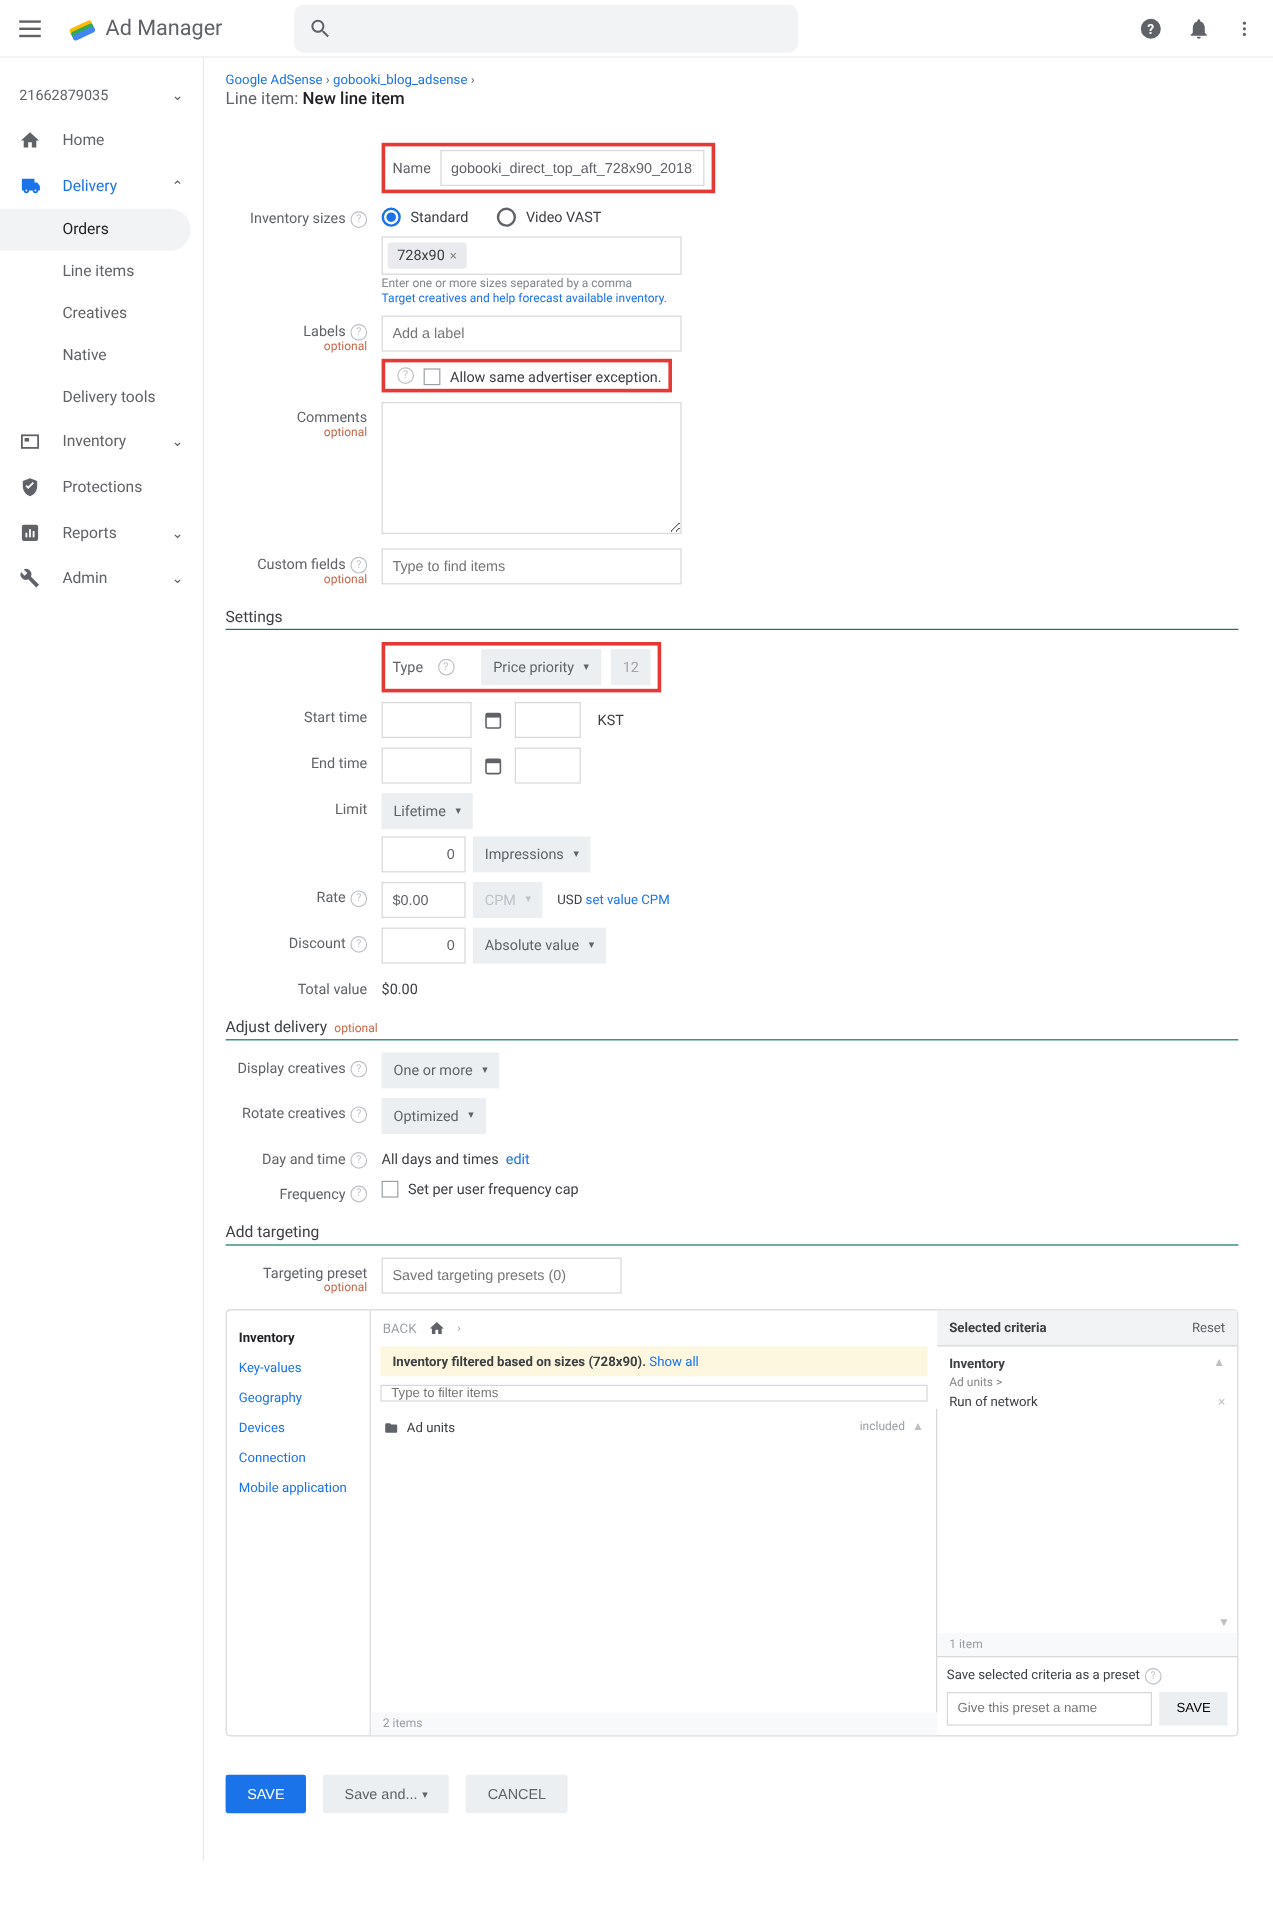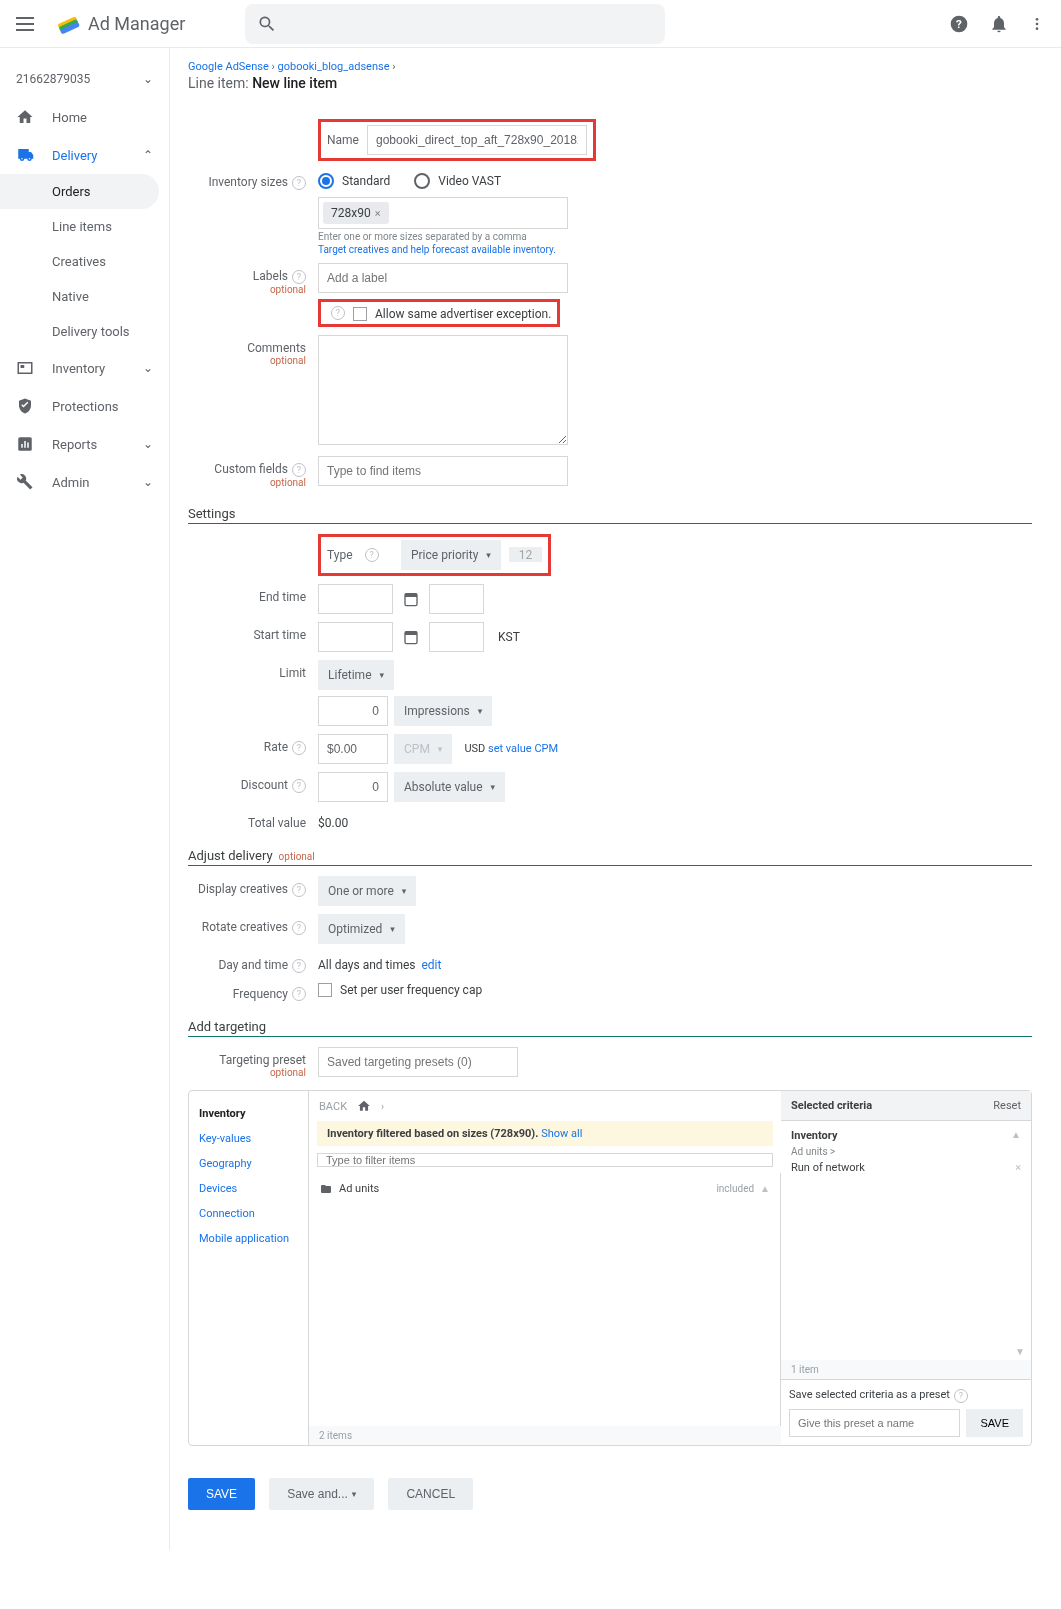--- a/index.html
+++ b/index.html
@@ -45,21 +45,21 @@
 .chip-input { border: 1px solid #d7d7d7; padding: 4px; width: 250px; display: flex; align-items: center; }
 .chip { background: #e8eaed; border-radius: 3px; padding: 4px 8px; font-size: 12px; display: inline-flex; align-items: center; gap: 4px; }
 .chip-x { font-size: 11px; cursor: pointer; opacity: 0.6; }
 .hint { font-size: 10px; color: #80868b; margin-top: 2px; }
 .link { color: #1a73e8; cursor: pointer; }
 .textarea { border: 1px solid #d7d7d7; width: 250px; height: 110px; resize: both; }
 .section-head { font-size: 13px; color: #3c4043; margin: 18px 0 10px 0; border-bottom: 1px solid #0f766e; padding-bottom: 2px; display: flex; align-items: baseline; gap: 6px; }
 .section-head .optional { font-size: 10px; color: #c5684b; }
 .dropdown { background: #eceff1; border: none; padding: 6px 10px; font-size: 12px; color: #5f6368; height: 30px; display: inline-flex; align-items: center; gap: 4px; cursor: pointer; }
 .dropdown::after { content: '▾'; font-size: 9px; margin-left: 4px; }
-.dd-static { background: #eceff1; padding: 6px 10px; font-size: 12px; color: #a5a5a5; height: 15px; display: inline-flex; align-items: center; }
+.dd-static { background: #eceff1; padding: 6px 10px; font-size: 12px; color: #a5a5a5; height: 30px; display: inline-flex; align-items: center; }
 .num-input { border: 1px solid #d7d7d7; height: 30px; width: 70px; padding: 0 8px; font-size: 12px; text-align: right; color: #5f6368; }
 .inline-row { display: flex; align-items: center; gap: 6px; }
 .checkbox-row { display: flex; align-items: center; gap: 8px; font-size: 12px; padding-top: 2px; }
 .chk { width: 14px; height: 14px; border: 1.5px solid #9aa0a6; background: #fff; }
 .cal-icon { width: 16px; height: 16px; fill: #5f6368; margin: 0 4px; }
 .targeting-area { display: flex; border: 1px solid #d7d7d7; border-radius: 4px; margin-top: 12px; }
 .tgt-left { width: 120px; border-right: 1px solid #d7d7d7; padding: 10px; }
 .tgt-left-item { font-size: 11px; color: #1a73e8; padding: 6px 0; cursor: pointer; }
 .tgt-left-item.sel { color: #202124; font-weight: bold; }
 .tgt-mid { flex: 1; display: flex; flex-direction: column; }
@@ -266,41 +266,41 @@
           <span style="font-size:12px;color:#5f6368">Type</span>
           <span class="help">?</span>
           &nbsp;&nbsp;
           <span class="dropdown">Price priority</span>
           <span class="dd-static">12</span>
         </span>
       </div>
     </div>
 
     <div class="form-row">
-      <div class="form-label">End time</div>
-      <div class="form-field inline-row">
-        <input class="text-input date" style="">
-        <svg class="cal-icon" viewBox="0 0 24 24">
-            <rect x="3" y="4" width="18" height="18" rx="2" fill="none" stroke="#5f6368" stroke-width="2"></rect>
-            <rect x="3" y="4" width="18" height="5" fill="#5f6368"></rect>
-          </svg>
-        <input class="text-input time" style="">
-      </div>
-    </div>
-
-    <div class="form-row">
       <div class="form-label">Start time</div>
       <div class="form-field inline-row">
         <input class="text-input date" style="">
         <svg class="cal-icon" viewBox="0 0 24 24">
             <rect x="3" y="4" width="18" height="18" rx="2" fill="none" stroke="#5f6368" stroke-width="2"></rect>
             <rect x="3" y="4" width="18" height="5" fill="#5f6368"></rect>
           </svg>
         <input class="text-input time" style="">
         <span style="font-size:12px;margin-left:8px">KST</span>
+      </div>
+    </div>
+
+    <div class="form-row">
+      <div class="form-label">End time</div>
+      <div class="form-field inline-row">
+        <input class="text-input date" style="">
+        <svg class="cal-icon" viewBox="0 0 24 24">
+            <rect x="3" y="4" width="18" height="18" rx="2" fill="none" stroke="#5f6368" stroke-width="2"></rect>
+            <rect x="3" y="4" width="18" height="5" fill="#5f6368"></rect>
+          </svg>
+        <input class="text-input time" style="">
       </div>
     </div>
 
     <div class="form-row">
       <div class="form-label">Limit</div>
       <div class="form-field">
         <span class="dropdown">Lifetime</span>
         <div class="inline-row" style="margin-top:6px">
           <input class="num-input" value="0" style="">
           <span class="dropdown">Impressions</span>

